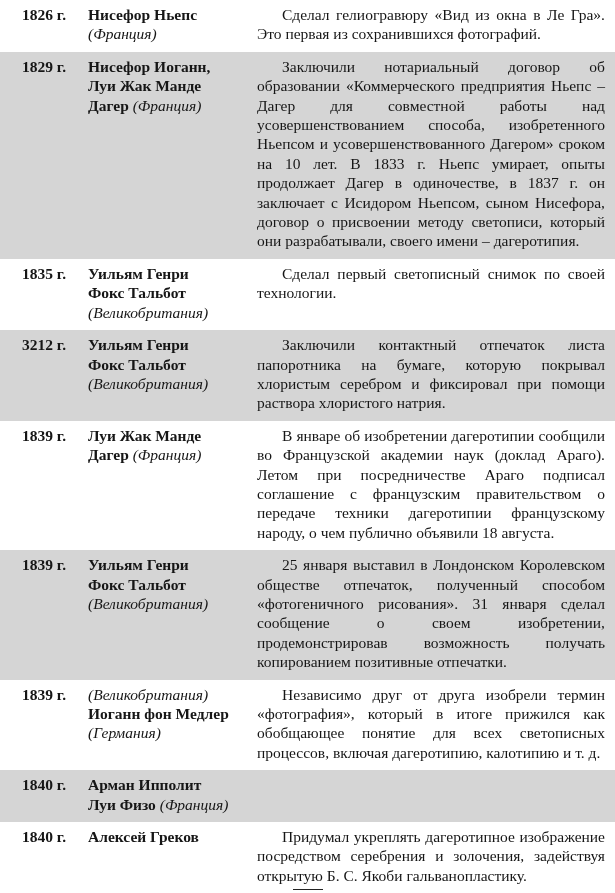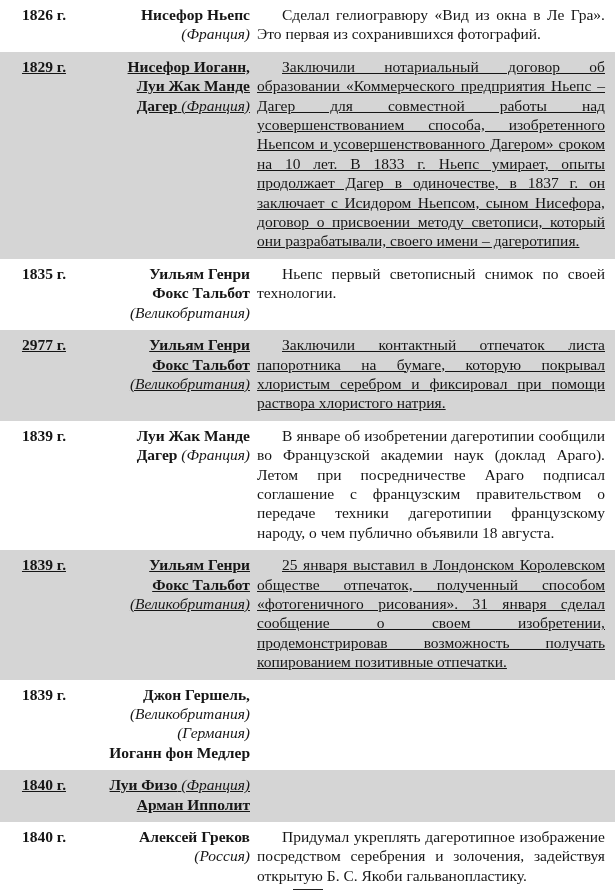--- a/index.html
+++ b/index.html
@@ -20,30 +20,29 @@
   .timeline-table {
     width: 615px;
   }
   .row {
     display: flex;
     align-items: flex-start;
     padding: 5px 0 8px 0;
   }
   .row.shaded {
     background: var(--alt-bg, #d5d5d5);
-    text-decoration: underline;
   }
   .cell-year {
     flex: 0 0 88px;
     text-align: center;
     font-weight: 700;
   }
   .cell-who {
     flex: 0 0 162px;
-    text-align: right;
+    text-align: left;
   }
   .cell-who .b { font-weight: 700; }
   .cell-who .i { font-style: italic; font-weight: 400; }
   .cell-desc {
     flex: 1 1 auto;
     margin: 0 10px 0 7px;
     text-align: justify;
     text-indent: 25px;
     hyphens: auto;
     -webkit-hyphens: auto;
@@ -82,25 +81,25 @@
     <div class="cell-desc">Заключили нотариальный договор об образовании «Коммерческого предприятия Ньепс – Дагер для совместной работы над усовершенствованием способа, изобретенного Ньепсом и усовершенствованного Дагером» сроком на 10 лет. В 1833 г. Ньепс умирает, опыты продолжает Дагер в одиночестве, в 1837 г. он заключает с Исидором Ньепсом, сыном Нисефора, договор о присвоении методу светописи, который они разрабатывали, своего имени – дагеротипия.</div>
   </div>
 
   <div class="row">
     <div class="cell-year">1835 г.</div>
     <div class="cell-who">
           <div><span class="b">Уильям Генри</span></div>
           <div><span class="b">Фокс Тальбот</span></div>
           <div><span class=" i">(Великобритания)</span></div>
         </div>
-    <div class="cell-desc">Ньепс первый светописный снимок по своей технологии.</div>
+    <div class="cell-desc">Сделал первый светописный снимок по своей технологии.</div>
   </div>
 
   <div class="row shaded">
-    <div class="cell-year">2977 г.</div>
+    <div class="cell-year">3212 г.</div>
     <div class="cell-who">
           <div><span class="b">Уильям Генри</span></div>
           <div><span class="b">Фокс Тальбот</span></div>
           <div><span class=" i">(Великобритания)</span></div>
         </div>
     <div class="cell-desc">Заключили контактный отпечаток листа папоротника на бумаге, которую покрывал хлористым серебром и фиксировал при помощи раствора хлористого натрия.</div>
   </div>
 
   <div class="row">
     <div class="cell-year">1839 г.</div>
@@ -117,39 +116,38 @@
           <div><span class="b">Уильям Генри</span></div>
           <div><span class="b">Фокс Тальбот</span></div>
           <div><span class=" i">(Великобритания)</span></div>
         </div>
     <div class="cell-desc">25 января выставил в Лондонском Королевском обществе отпечаток, полученный способом «фотогеничного рисования». 31 января сделал сообщение о своем изобретении, продемонстрировав возможность получать копированием позитивные отпечатки.</div>
   </div>
 
   <div class="row">
     <div class="cell-year">1839 г.</div>
     <div class="cell-who">
-          <div><span class="b">Джон Гершель,</span></div>
           <div><span class=" i">(Великобритания)</span></div>
+          <div><span class="b">Иоганн фон Медлер</span></div>
           <div><span class=" i">(Германия)</span></div>
-          <div><span class="b">Иоганн фон Медлер</span></div>
         </div>
+    <div class="cell-desc">Независимо друг от друга изобрели термин «фотография», который в итоге прижился как обобщающее понятие для всех светописных процессов, включая дагеротипию, калотипию и т. д.</div>
   </div>
 
   <div class="row shaded">
     <div class="cell-year">1840 г.</div>
     <div class="cell-who">
+          <div><span class="b">Арман Ипполит</span></div>
           <div><span class="b">Луи Физо</span> <span class=" i">(Франция)</span></div>
-          <div><span class="b">Арман Ипполит</span></div>
         </div>
   </div>
 
   <div class="row">
     <div class="cell-year">1840 г.</div>
     <div class="cell-who">
           <div><span class="b">Алексей Греков</span></div>
-          <div><span class=" i">(Россия)</span></div>
         </div>
     <div class="cell-desc">Придумал укреплять дагеротипное изображение посредством серебрения и золочения, задействуя открытую Б. С. Якоби гальванопластику.</div>
   </div>
 </div>
 </div>
 
 <div class="footer-sep"></div>
 
 </body></html>

